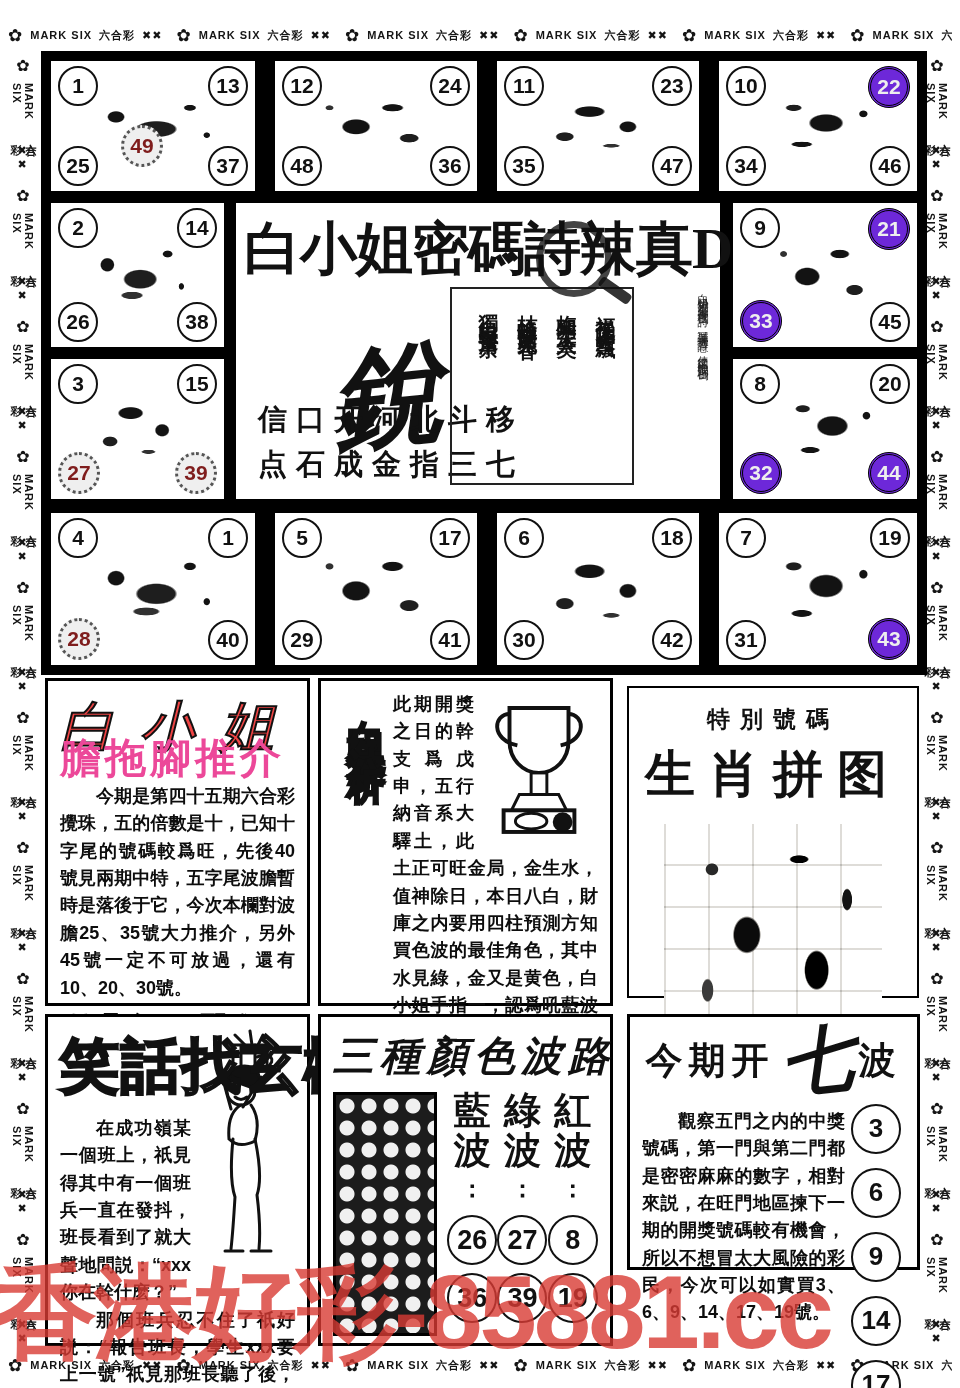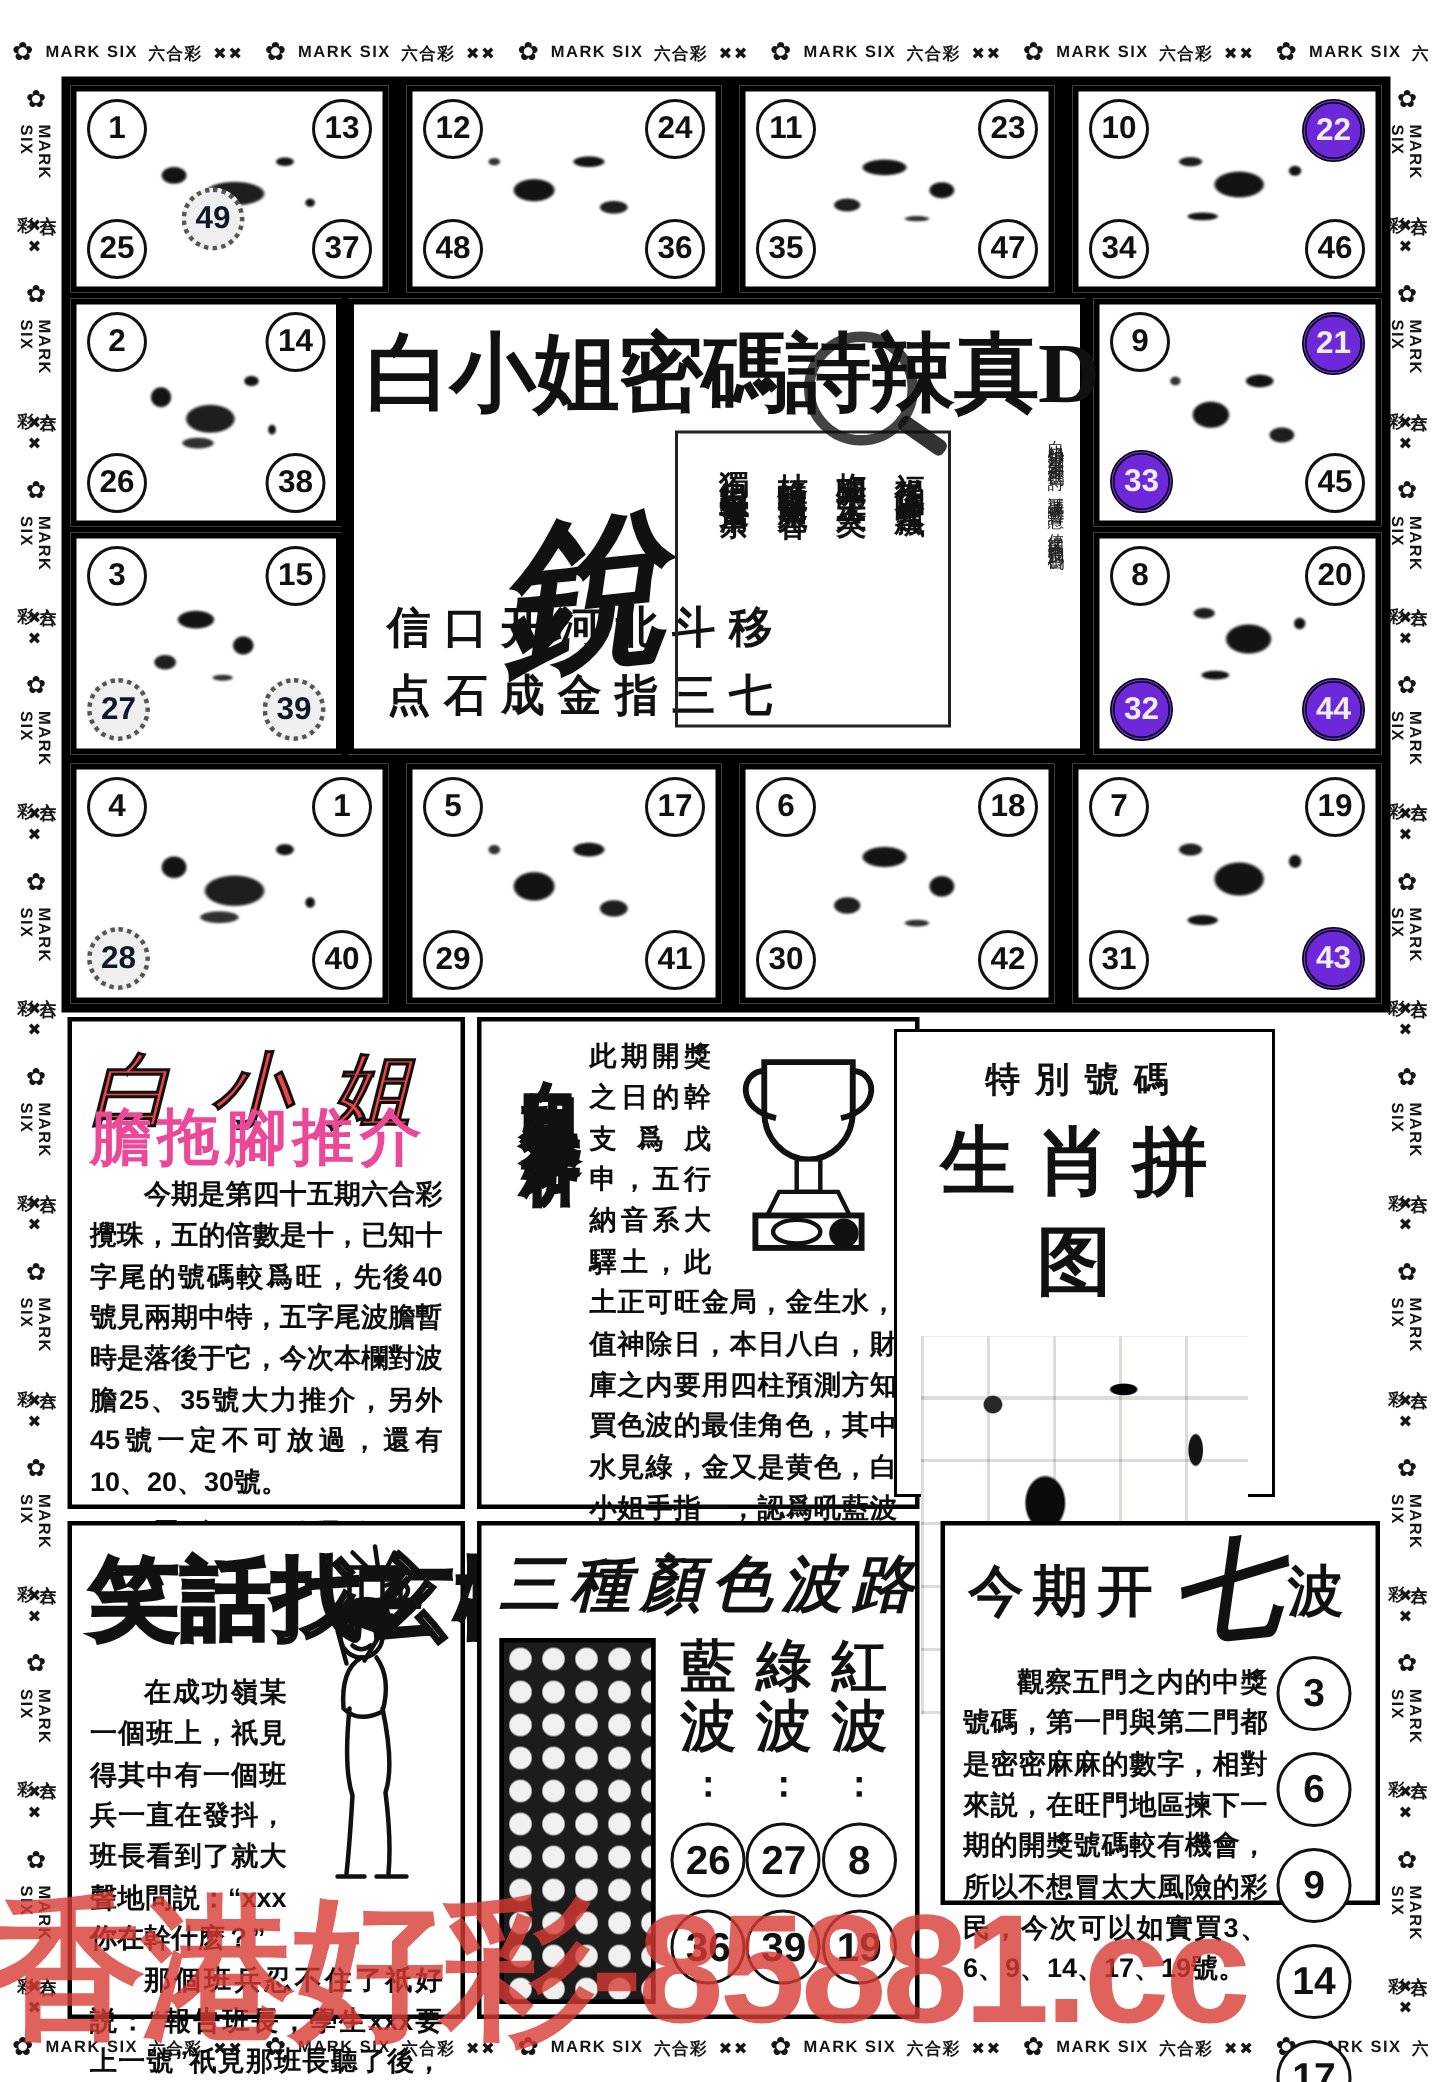--- a/index.html
+++ b/index.html
@@ -19,21 +19,21 @@
   .strip-right{left:922px;top:56px;width:30px;height:1290px;}
   .strip-v .seg{display:inline-flex;align-items:center;gap:7px;}
   .strip-v .flower{font-size:16px;}
   
   .grid-frame{position:absolute;left:41px;top:51px;width:886px;height:624px;background:#000;}
   .panel{position:absolute;background:#fff;border:4px solid #000;box-sizing:border-box;}
   .corner{position:absolute;width:36px;height:36px;border:2px solid #111;border-radius:50%;
           background:#fff;display:flex;align-items:center;justify-content:center;
           font-size:21px;font-weight:700;z-index:3;}
   .corner.dark{background:#6d28d9;color:#eee;border:3px double #000;}
-  .corner.ornate{border:3px dotted #555;background:#efefef;color:#0f172a;}
+  .corner.ornate{border:3px dotted #555;background:#efefef;color:#7f1d1d;}
   .c-tl{left:7px;top:5px;} .c-tr{right:7px;top:5px;}
   .c-bl{left:7px;bottom:5px;} .c-br{right:7px;bottom:5px;}
   .c-extra{left:70px;bottom:24px;}
   .ink{position:absolute;inset:24px 18px 30px 18px;opacity:.92;filter:blur(.6px) contrast(1.25);}
   .iv1{background:
     radial-gradient(closest-side at 28% 42%,#111 0 16%,transparent 19%),
     radial-gradient(closest-side at 52% 58%,#222 0 23%,transparent 26%),
     radial-gradient(closest-side at 72% 30%,#000 0 11%,transparent 14%),
     radial-gradient(closest-side at 46% 76%,#333 0 15%,transparent 18%),
     radial-gradient(closest-side at 82% 66%,#111 0 9%,transparent 12%);}
@@ -399,21 +399,21 @@
           <path d="M40 100 h40 l8 16 h-56 z" fill="#fff" stroke="#111" stroke-width="3"></path>
           <rect x="24" y="116" width="72" height="22" fill="#fff" stroke="#111" stroke-width="4"></rect>
           <ellipse cx="52" cy="127" rx="16" ry="8" fill="#fff" stroke="#111" stroke-width="3"></ellipse>
           <circle cx="84" cy="128" r="10" fill="#111"></circle>
         </svg>
         <div class="body">此期開獎之日的幹支爲戊申，五行納音系大驛土，此土正可旺金局，金生水，值神除日，本日八白，財庫之内要用四柱預測方知買色波的最佳角色，其中水見綠，金又是黄色，白小姐手指一，認爲吼藍波有希望，捧4、12、31、42、47號。</div>
       </div>
     </div>
   </div>
 
-  <div class="bpanel" style="left:596px;top:686px;width:254px;height:312px;border-width:2px;">
+  <div class="bpanel" style="left:627px;top:686px;width:292px;height:312px;border-width:2px;">
     <div class="sx-small">特別號碼</div>
     <div class="sx-big">生肖拼图</div>
     <div class="puzzle"></div>
   </div>
 
   <div class="bpanel" style="left:45px;top:1014px;width:265px;height:332px;">
     <svg class="lady" viewBox="0 0 100 235">
       <g fill="none" stroke="#111" stroke-width="3" stroke-linecap="round">
         <path d="M40 6 l10 10 M55 2 l2 14 M68 6 l-6 12"></path>
         <rect x="38" y="16" width="34" height="26" fill="#fff"></rect>

